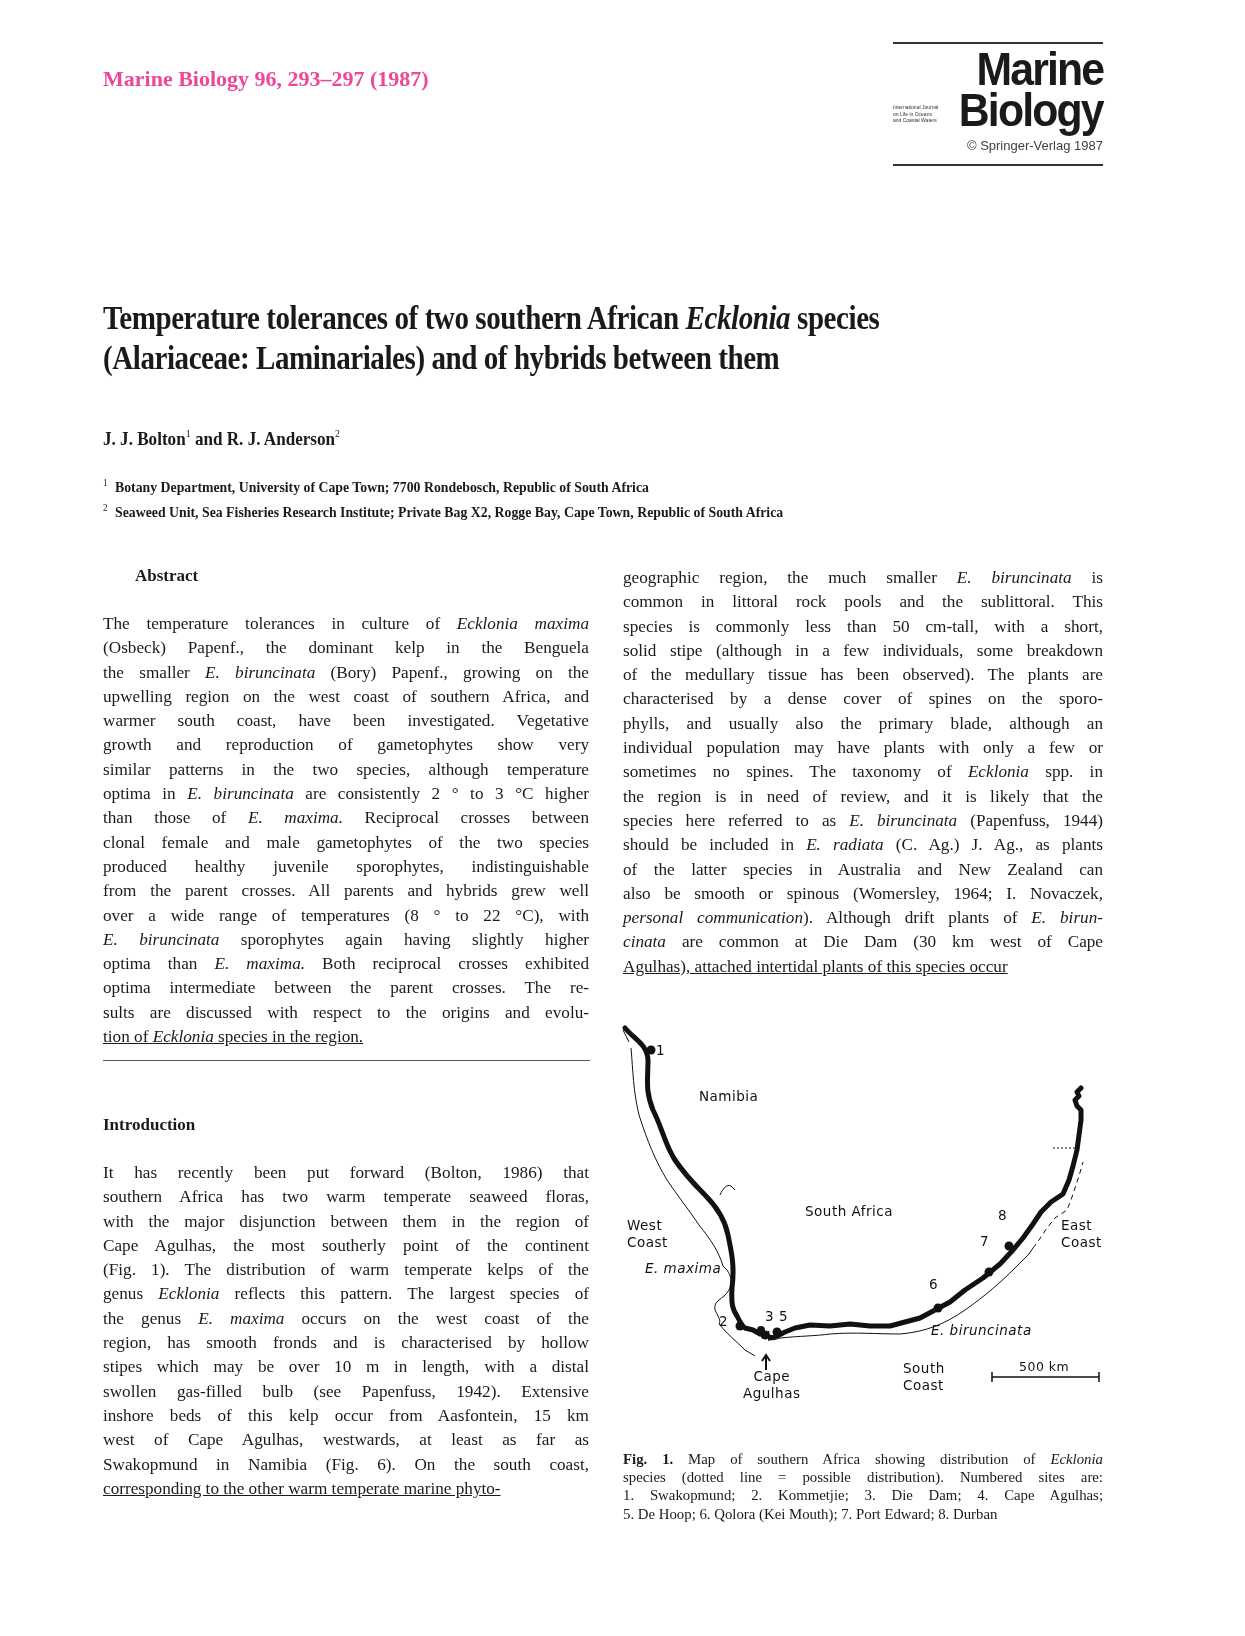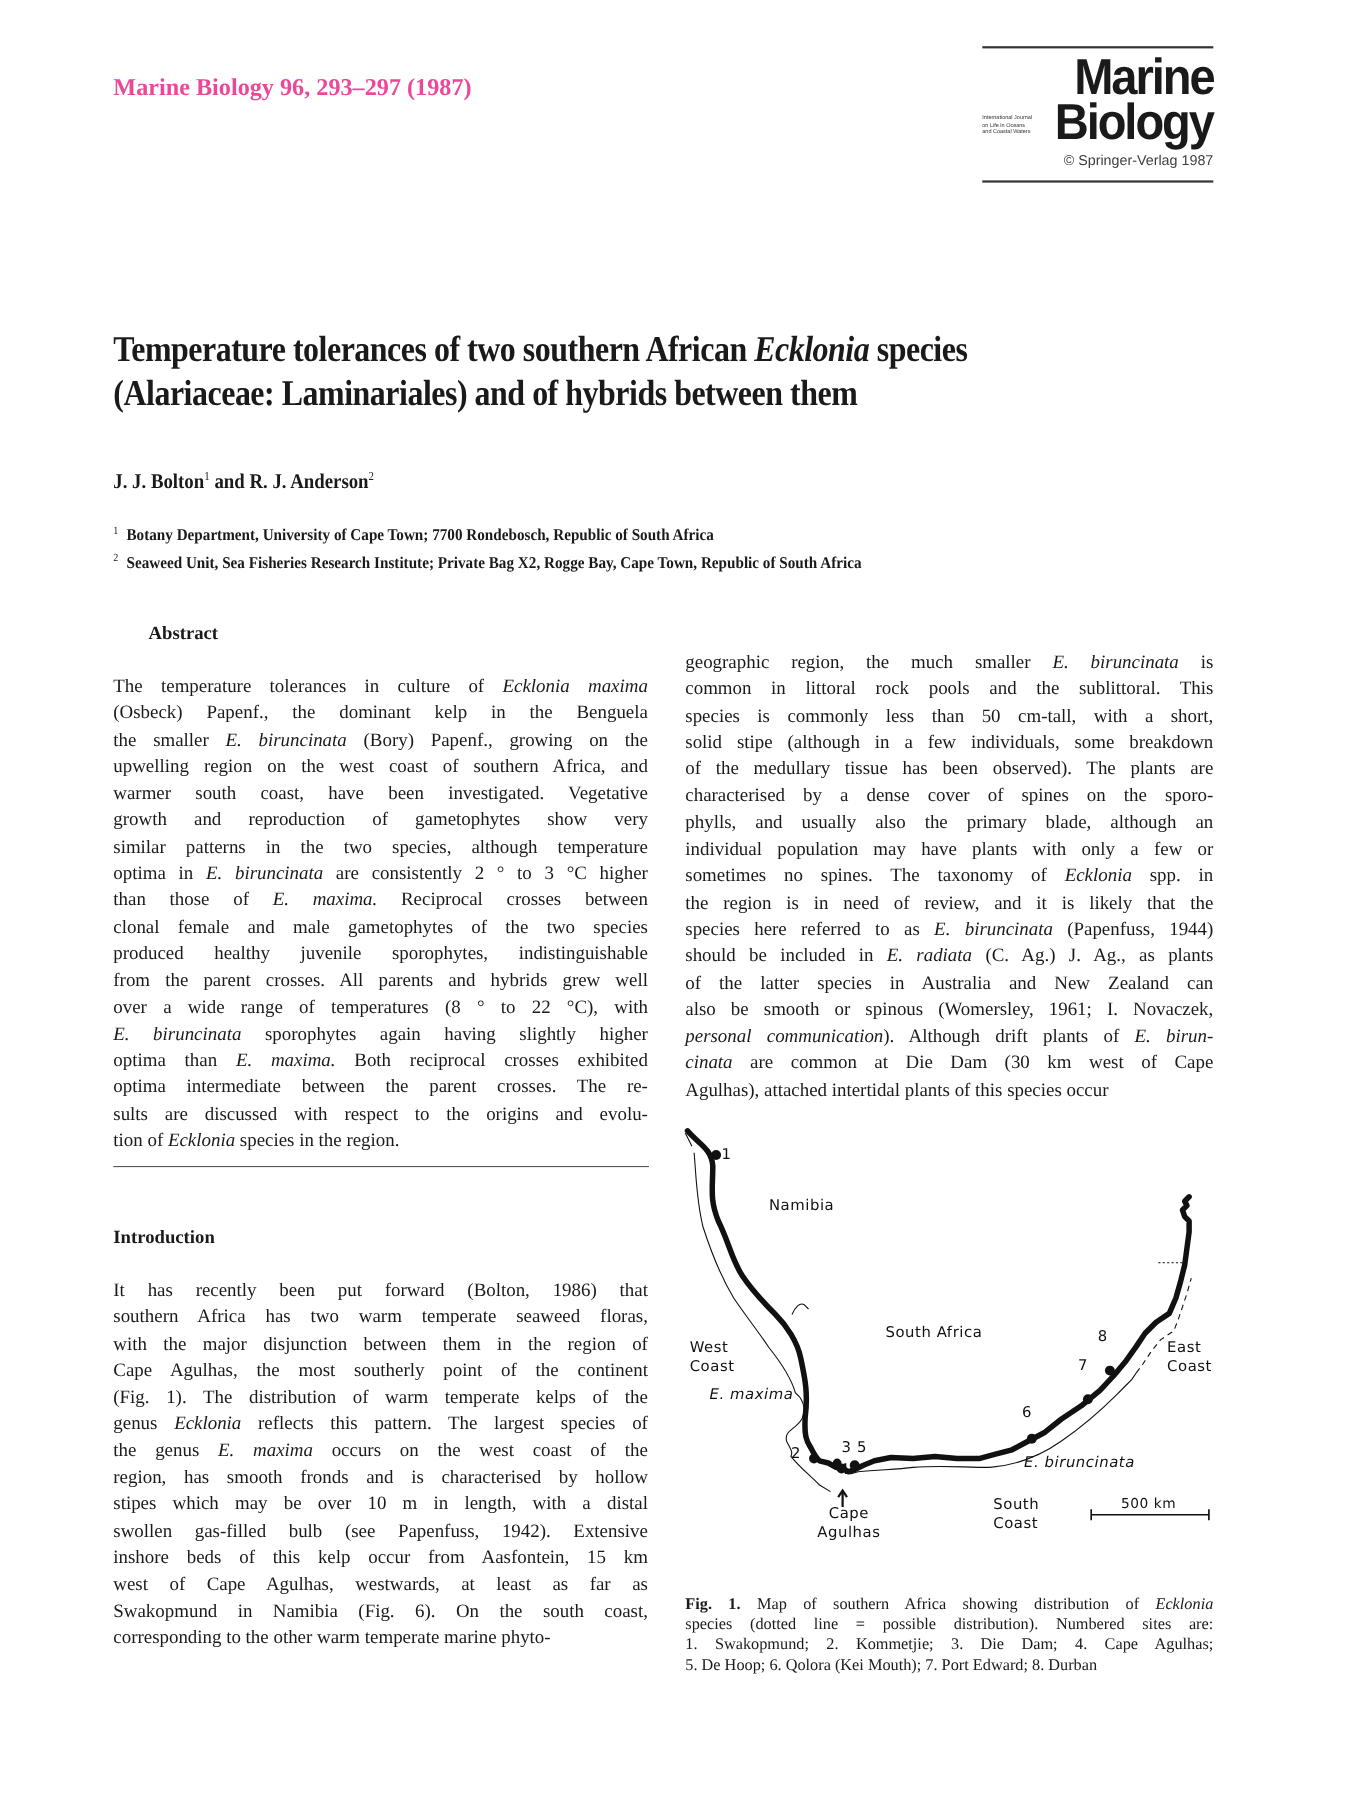--- a/index.html
+++ b/index.html
@@ -16,23 +16,23 @@
   .logo .copyright { position: absolute; right: 0; top: 96px; font-family: "Liberation Sans", "DejaVu Sans", sans-serif; font-size: 13px; color: #404040; }
   .title { left: 103px; top: 298px; width: 1010px; font-family: "Liberation Serif", serif; font-weight: bold; font-size: 33px; line-height: 40px; letter-spacing: -0.5px; transform: scaleX(0.88); transform-origin: left; white-space: nowrap; }
   .authors { left: 103px; top: 427px; font-weight: bold; font-size: 19px; transform: scaleX(0.9); transform-origin: left; white-space: nowrap; }
   .authors sup { font-size: 11px; font-weight: normal; vertical-align: 8px; }
   .affil { left: 103px; font-size: 15px; font-weight: bold; transform: scaleX(0.92); transform-origin: left; white-space: nowrap; }
   .affil sup { font-weight: normal; font-size: 10px; vertical-align: 6px; margin-right: 8px; }
   .affil.a1 { top: 477px; }
   .affil.a2 { top: 502px; }
   .col { font-size: 17.2px; line-height: 24.3px; text-align: justify; }
   .col .line { display: block; height: 24.3px; white-space: nowrap; text-align-last: justify; }
-  .col .line.last { text-align-last: left; }
+  .col .line.last { text-align-last: left; text-decoration: underline; }
   .left-col { left: 103px; width: 486px; }
-  .right-col { left: 623px; width: 480px; margin-top: 24px; }
+  .right-col { left: 623px; width: 480px; }
   .section-heading { font-weight: bold; font-size: 17px; }
   .abstract-heading { left: 103px; top: 566px; margin-left: 32px; }
   .intro-heading { left: 103px; top: 1115px; }
   .abstract-body { top: 612px; }
   .intro-body { top: 1161px; }
   .right-body { top: 566px; }
   .rule-abs { left: 103px; top: 1060px; width: 487px; height: 1px; background: #555; }
   .figure { left: 615px; top: 1020px; width: 530px; height: 400px; }
   .fig-label { position: absolute; font-family: "DejaVu Sans", "Liberation Sans", sans-serif; font-size: 13.5px; color: #111; line-height: 17px; letter-spacing: 0.5px; }
   .fig-label.italic { font-style: italic; }
@@ -120,21 +120,21 @@
     <span class="line">solid stipe (although in a few individuals, some breakdown</span>
     <span class="line">of the medullary tissue has been observed). The plants are</span>
     <span class="line">characterised by a dense cover of spines on the sporo-</span>
     <span class="line">phylls, and usually also the primary blade, although an</span>
     <span class="line">individual population may have plants with only a few or</span>
     <span class="line">sometimes no spines. The taxonomy of <i>Ecklonia</i> spp. in</span>
     <span class="line">the region is in need of review, and it is likely that the</span>
     <span class="line">species here referred to as <i>E. biruncinata</i> (Papenfuss, 1944)</span>
     <span class="line">should be included in <i>E. radiata</i> (C. Ag.) J. Ag., as plants</span>
     <span class="line">of the latter species in Australia and New Zealand can</span>
-    <span class="line">also be smooth or spinous (Womersley, 1961; I. Novaczek,</span>
+    <span class="line">also be smooth or spinous (Womersley, 1964; I. Novaczek,</span>
     <span class="line"><i>personal communication</i>). Although drift plants of <i>E. birun-</i></span>
     <span class="line"><i>cinata</i> are common at Die Dam (30 km west of Cape</span>
     <span class="line last">Agulhas), attached intertidal plants of this species occur</span>
   </div>
 
 <div class="abs figure">
   <svg width="530" height="400" viewBox="0 0 530 400">
 
     <path d="M 10 8 C 20 20, 32 24, 33 40 C 33 60, 30 70, 38 90 C 48 110, 50 125, 60 140 C 70 155, 80 165, 90 175 C 100 185, 110 200, 113 215 C 116 230, 120 245, 117 268 C 116 285, 118 290, 122 296 C 125 302, 127 306, 130 308 L 138 310 L 145 314 L 150 314 L 156 318 L 162 316 L 170 312 L 180 308 L 195 305 L 215 306 L 235 304 L 255 306 L 275 306 L 290 302 L 305 298 L 320 290 L 335 282 L 350 270 L 368 258 L 385 244 L 398 230 L 408 218 L 418 204 L 426 192 L 436 182 L 448 174 L 454 160 L 458 146 L 462 130 L 464 115 L 466 100 L 466 90 L 462 86 L 460 80 L 464 76 L 462 72 L 466 68" stroke="#111" stroke-width="5" fill="none" stroke-linejoin="round" stroke-linecap="round"></path>
 

